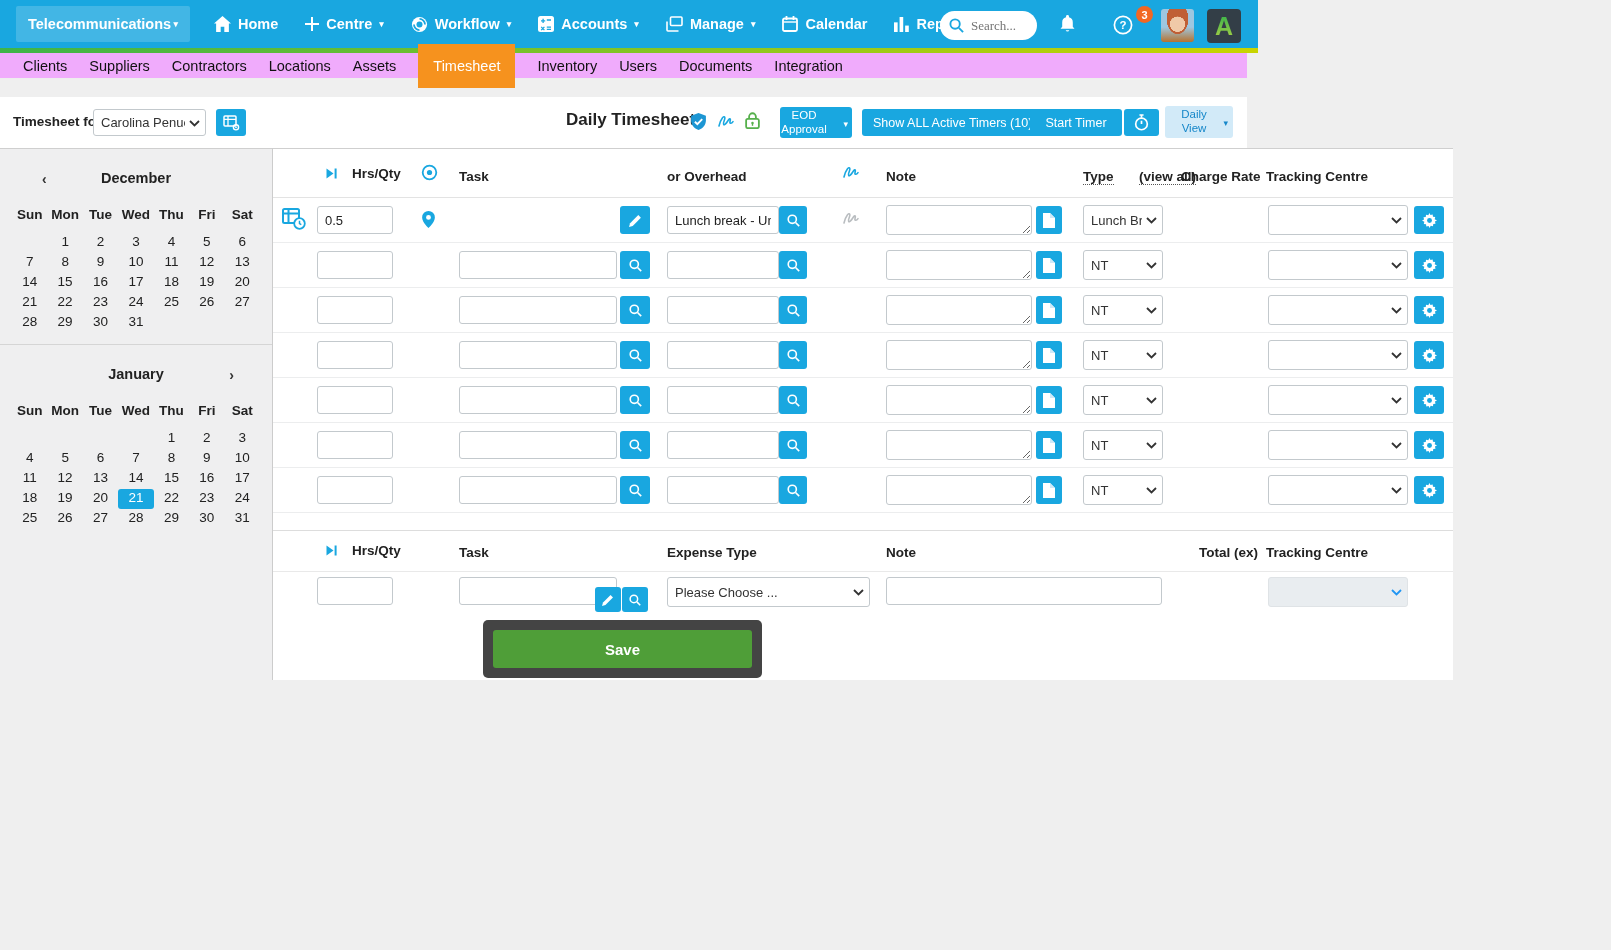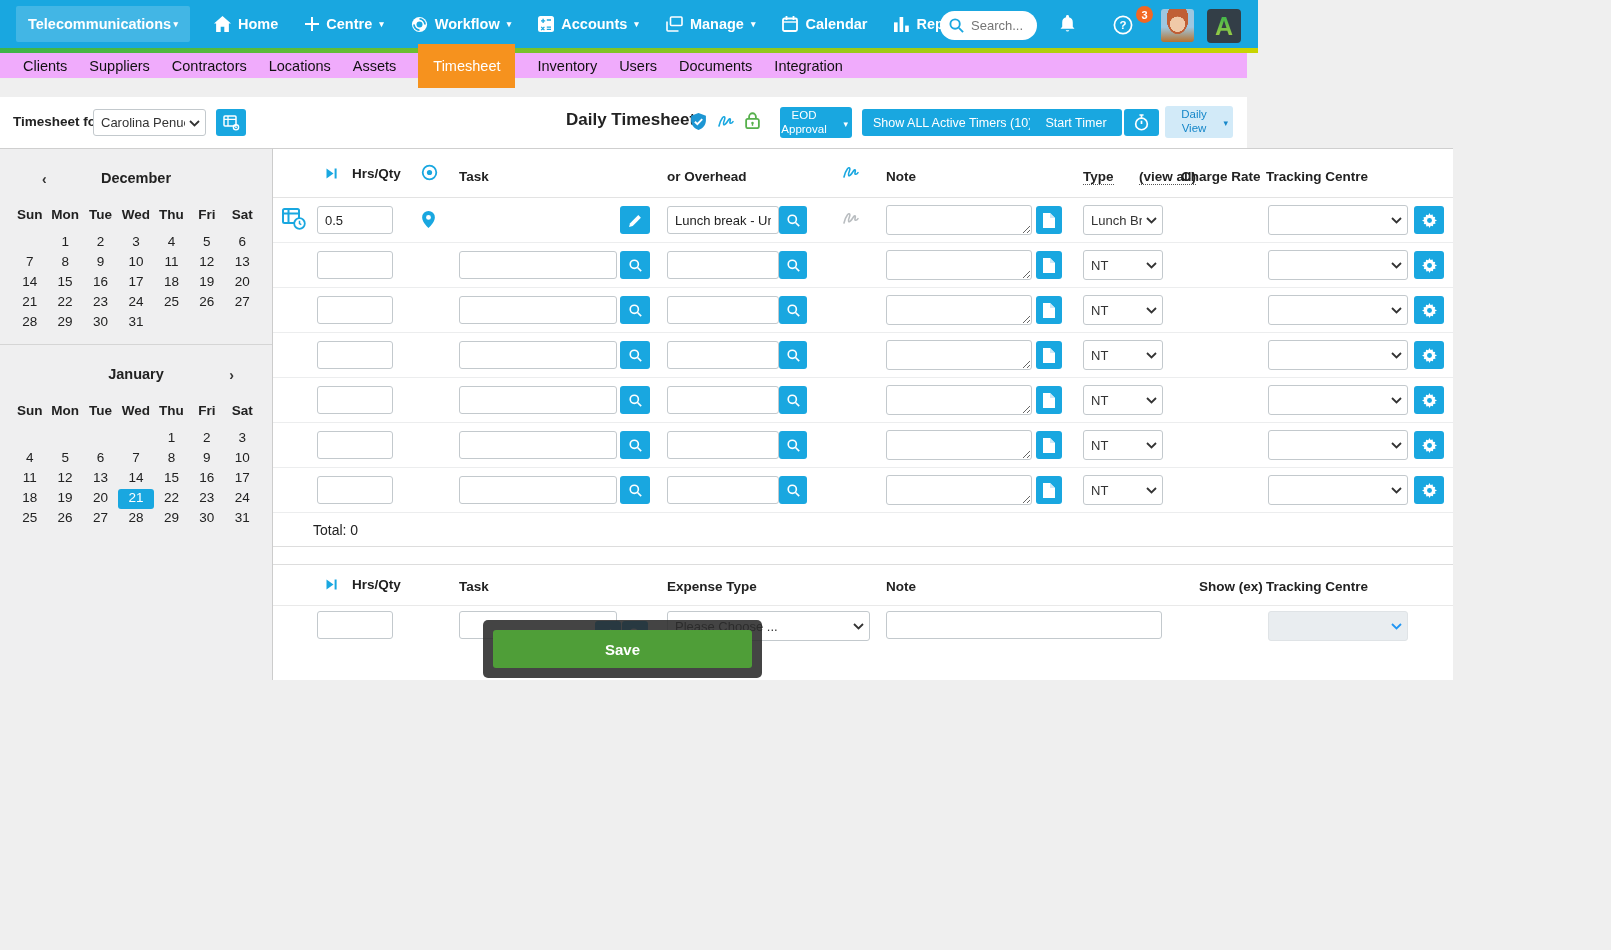--- a/index.html
+++ b/index.html
@@ -7,21 +7,21 @@
   .abs{position:absolute;}
   svg{display:block;}
   
   .navbar{position:absolute;top:0;left:0;width:1258px;height:48px;background:#19a7e0;}
   .green-strip{position:absolute;top:48px;left:0;width:1258px;height:5px;background:linear-gradient(90deg,#3eb449,#c8d400);}
   .org-select{position:absolute;left:16px;top:6px;width:174px;height:36px;background:rgba(255,255,255,.18);border-radius:2px;display:flex;align-items:center;justify-content:space-between;padding:0 12px;box-sizing:border-box;color:#fff;font-weight:bold;font-size:14.5px;cursor:pointer;}
   .nav-items{position:absolute;left:214px;top:0;height:48px;display:flex;align-items:center;gap:27px;}
   .nav-item{display:flex;align-items:center;gap:7px;color:#fff;font-weight:bold;font-size:14.5px;cursor:pointer;}
   .caret{font-size:9px;color:#fff;line-height:1;}
   .search-pill{position:absolute;left:940px;top:11px;width:97px;height:29px;background:#fff;border-radius:15px;display:flex;align-items:center;padding:0 6px 0 9px;box-sizing:border-box;gap:5px;}
-  .search-pill input{border:none;outline:none;width:58px;font-size:13px;color:#000000;background:transparent;font-family:Liberation Sans, sans-serif;}
+  .search-pill input{border:none;outline:none;width:58px;font-size:13px;color:#000000;background:transparent;font-family:Liberation Serif, serif;}
   .nb-icon{position:absolute;cursor:pointer;}
   .badge{position:absolute;left:1136px;top:6px;width:17px;height:17px;background:#f26722;border-radius:50%;color:#fff;font-size:11px;font-weight:bold;display:flex;align-items:center;justify-content:center;}
   .avatar{position:absolute;left:1161px;top:9px;width:33px;height:33px;border-radius:3px;background:
     radial-gradient(circle at 50% 46%, #f0c9a8 0 31%, rgba(0,0,0,0) 32%),
     radial-gradient(ellipse at 50% 30%, #c05f35 0 46%, rgba(0,0,0,0) 47%),
     linear-gradient(180deg,#9ec7e0 55%,#b5722f 100%);cursor:pointer;}
   .logo{position:absolute;left:1207px;top:9px;width:34px;height:34px;border-radius:4px;background:#333e47;display:flex;align-items:center;justify-content:center;cursor:pointer;}
   .logo span{font-size:25px;font-weight:bold;background:linear-gradient(180deg,#35b44a,#a8cf45);-webkit-background-clip:text;background-clip:text;color:transparent;line-height:1;}
   
   .nav2{position:absolute;top:53px;left:0;width:1247px;height:26px;background:#f0abfc;display:flex;align-items:center;padding-left:23px;gap:22px;box-sizing:border-box;border-bottom:1px solid #eee;}
@@ -795,37 +795,34 @@
           <span>
             <svg width="15" height="15" viewBox="0 0 16 16">
               <path fill="#fff" d="M8 0l1 2.2 2.4-.6.3 2.4 2.4.3-.6 2.4L16 8l-2.2 1 .6 2.4-2.4.3-.3 2.4-2.4-.6L8 16l-1-2.2-2.4.6-.3-2.4-2.4-.3.6-2.4L0 8l2.2-1-.6-2.4 2.4-.3.3-2.4 2.4.6z"></path>
               <circle cx="8" cy="8" r="2.6" fill="#19a7e0"></circle>
             </svg>
           </span>
         </button>
   </div>
 </div>
 
-  <div class="total-row">
-    <span>Total: 0</span>
-  </div>
   <div class="spacer-row"></div>
 
   <div class="exp-head">
     <span class="cell eh-skip">
         <svg width="13" height="13" viewBox="0 0 13 13">
           <path d="M1.5 1.5l7 5-7 5z" fill="#19a7e0"></path>
           <rect x="9.6" y="1.5" width="2" height="10" fill="#19a7e0"></rect>
         </svg>
       </span>
     <span class="cell eh-hrs hlabel">Hrs/Qty</span>
     <span class="cell eh-task hlabel">Task</span>
     <span class="cell eh-type hlabel">Expense Type</span>
     <span class="cell eh-note hlabel">Note</span>
-    <span class="cell eh-cost hlabel">Show (ex)</span>
+    <span class="cell eh-cost hlabel">Total (ex)</span>
     <span class="cell eh-track hlabel">Tracking Centre</span>
   </div>
   <div class="exp-row">
     <input class="cell input e-hrs" style="">
     <input class="cell input e-task" style="">
     <button class="cell btn e-btn1">
         <span>
           <svg width="12" height="12" viewBox="0 0 14 14">
             <path d="M0 14l1.2-4L10 1.2 12.8 4 4 12.8z" fill="#fff"></path>
           </svg>

